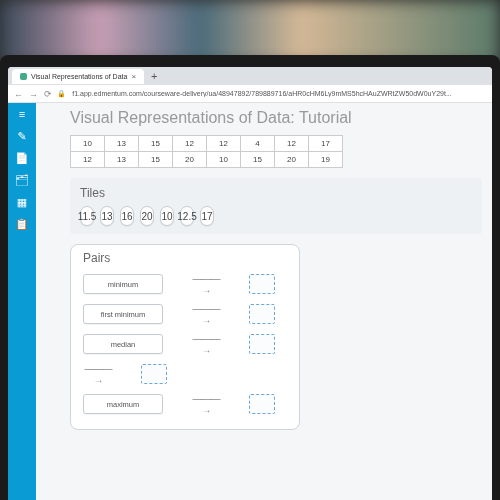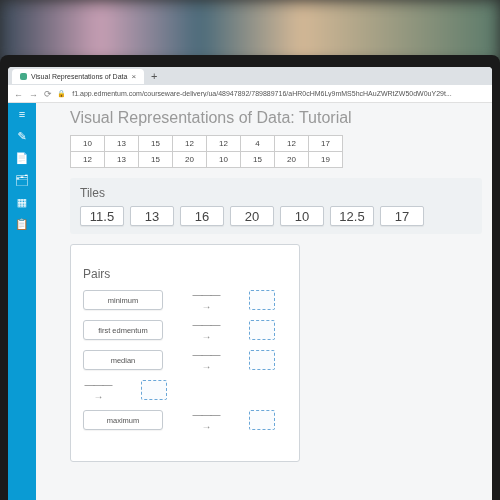--- a/index.html
+++ b/index.html
@@ -20,22 +20,22 @@
 .sidebar{width:28px;background:#0a9bd4;display:flex;flex-direction:column;padding-top:4px;gap:8px;align-items:center}
 .sb-ic{width:16px;height:14px;display:flex;align-items:center;justify-content:center;color:#fff;font-size:11px}
 .main{flex:1;background:#f5f6f7;padding:6px 10px;overflow:hidden}
 .title{color:#999;font-size:16px;margin-bottom:8px;margin-left:24px}
 .datatable{margin-left:24px;margin-bottom:10px}
 .datatable table{border-collapse:collapse}
 .datatable td{border:1px solid #ccc;width:34px;height:16px;text-align:center;font-size:8px;background:#fff}
 .panel{background:#eef1f3;border-radius:3px;padding:8px 10px;margin-left:24px;margin-bottom:10px}
 .panel-title{font-size:12px;color:#666;margin-bottom:6px}
 .tiles-row{display:flex;gap:6px}
-.tile{background:#fff;border:1px solid #c5cbd1;border-radius:2px;width:44px;height:20px;display:flex;align-items:center;justify-content:center;font-size:13px;color:#444;box-shadow:0 1px 1px rgba(0,0,0,.06)}
-.pairs-panel{background:#fff;border:1px solid #d0d5da;border-radius:3px;padding:22px 12px;margin-left:24px;width:230px}
+.tile{background:#fff;border:1px solid #c5cbd1;border-radius:10px;width:14px;height:20px;display:flex;align-items:center;justify-content:center;font-size:10px;color:#444;box-shadow:0 1px 1px rgba(0,0,0,.06)}
+.pairs-panel{background:#fff;border:1px solid #d0d5da;border-radius:8px;padding:6px 12px;margin-left:24px;width:230px}
 .pair-row{display:flex;align-items:center;gap:28px;margin:8px 0}
 .pair-label{background:#fff;border:1px solid #c5cbd1;border-radius:3px;width:80px;height:20px;display:flex;align-items:center;justify-content:center;font-size:7.5px;color:#555;box-shadow:0 1px 1px rgba(0,0,0,.05)}
 .arrow{color:#888;font-size:10px;flex:0 0 30px;text-align:center;letter-spacing:-1px}
 .slot{border:1.5px dashed #6aa7d8;border-radius:2px;width:26px;height:20px;background:#fafcfe}
 </style>
 </head>
 <body>
 
 <div class="bg-blur"></div>
 
@@ -113,21 +113,21 @@
       </div>
 
       <div class="pairs-panel">
         <div class="panel-title">Pairs</div>
         <div class="pair-row">
           <div class="pair-label">minimum</div>
           <div class="arrow">———→</div>
           <div class="slot"></div>
         </div>
         <div class="pair-row">
-          <div class="pair-label">first edmentum</div>
+          <div class="pair-label">first minimum</div>
           <div class="arrow">———→</div>
           <div class="slot"></div>
         </div>
         <div class="pair-row">
           <div class="pair-label">median</div>
           <div class="arrow">———→</div>
           <div class="slot"></div>
         </div>
         <div class="pair-row">
           <div class="arrow">———→</div>

